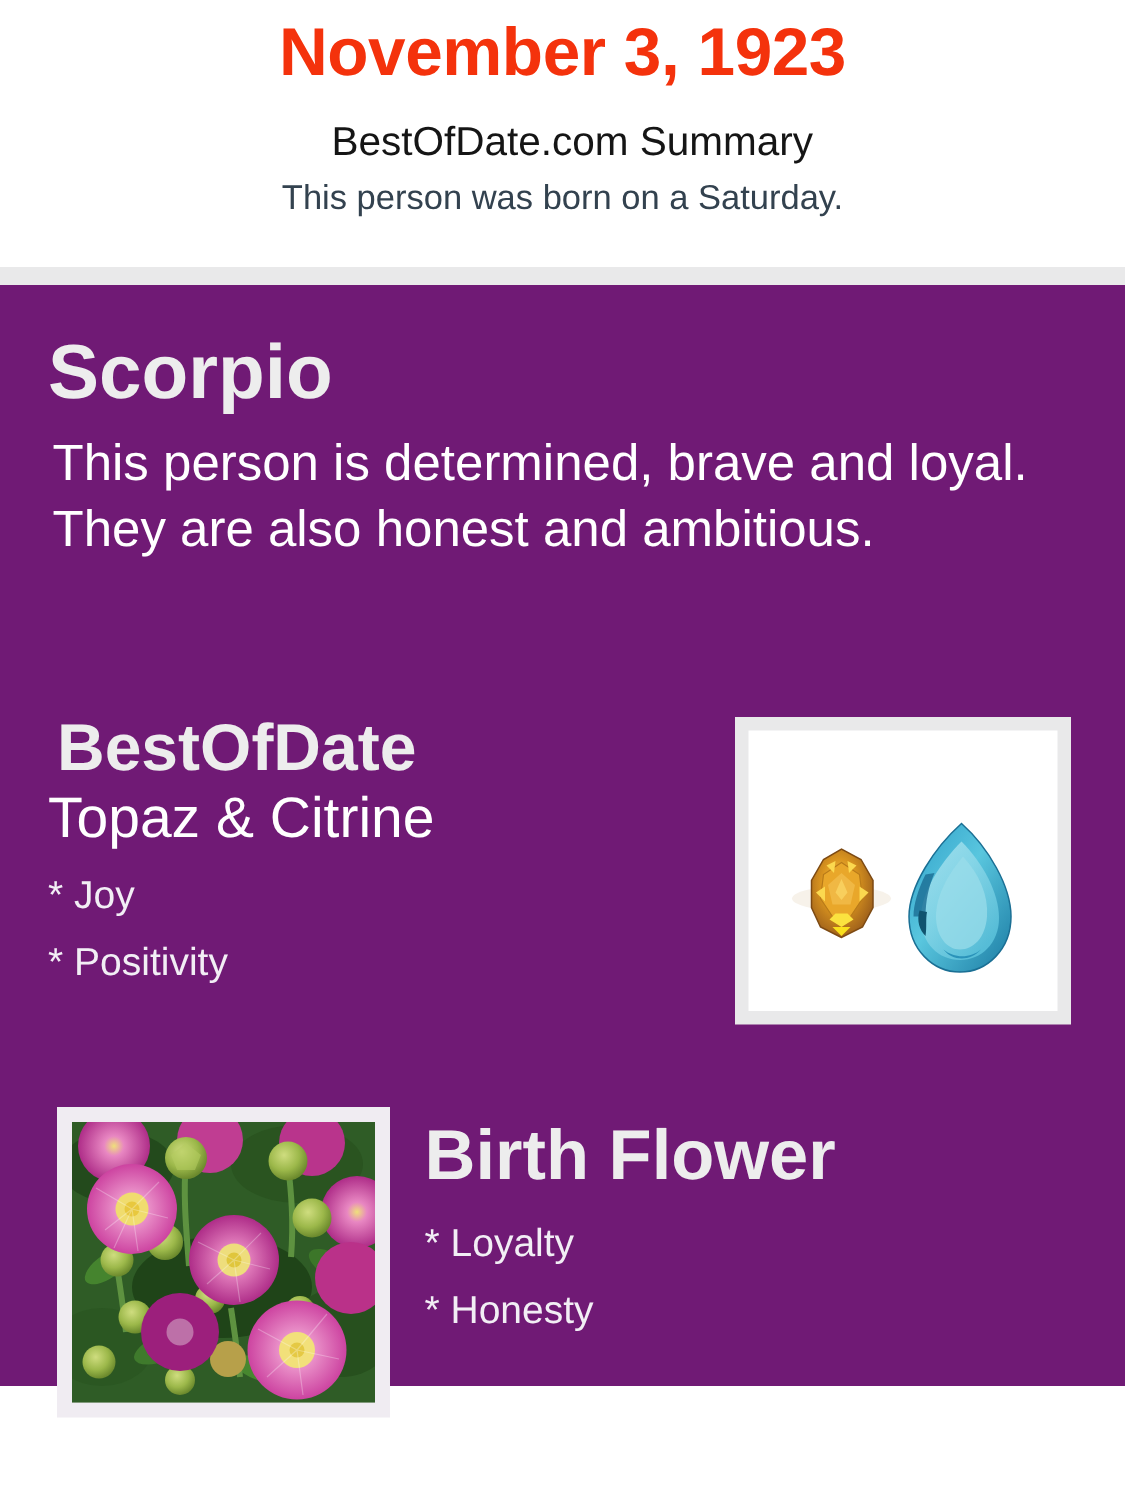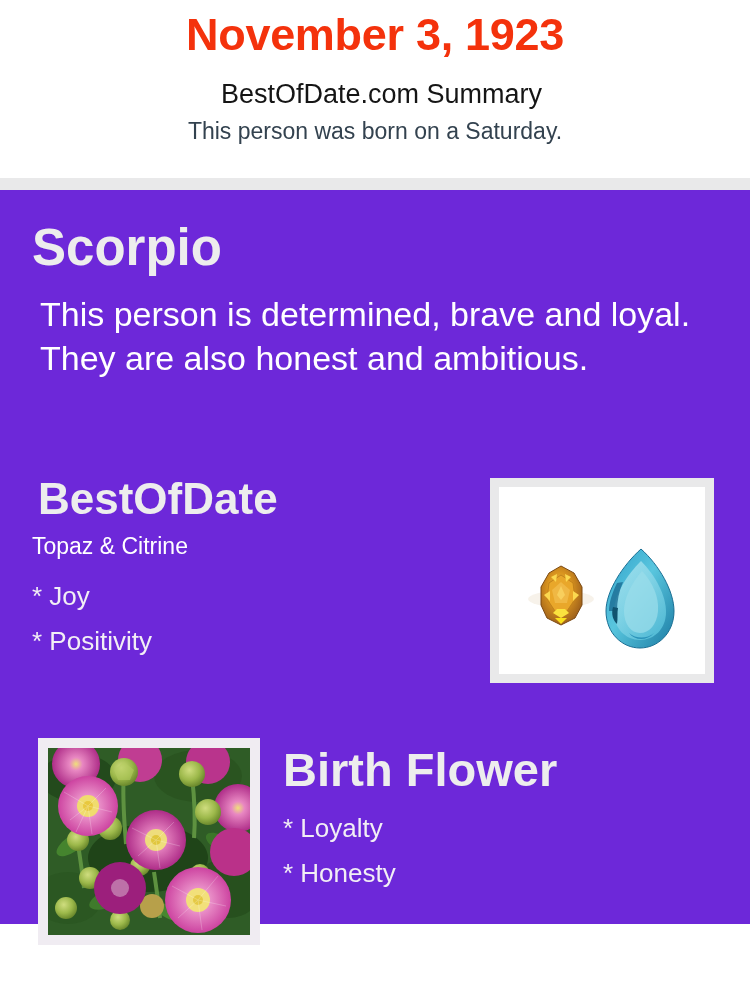--- a/index.html
+++ b/index.html
@@ -61,39 +61,39 @@
     height: 12px;
     background: #e9e9ea;
   }
 
   
   #body-panel {
     position: absolute;
     left: 0; top: 190px;
     width: 750px;
     height: 734px;
-    background: #6d28d9;
+    background: #701a75;
     text-decoration: underline;
   }
 
   
   #zodiac-block {
     position: absolute;
     left: 32px; top: 28px;
     width: 680px;
   }
   #zodiac-name {
     margin: 0;
     font-size: 51px;
     font-weight: bold;
     line-height: 60px;
     color: #ededed;
   }
   #zodiac-desc {
-    margin: 8px;
+    margin: 3px;
     padding-top: 6px;
     font-size: 34px;
     font-weight: normal;
     line-height: 44px;
     color: #ffffff;
     max-width: 660px;
   }
 
   
   #birthstone-block {
@@ -103,21 +103,21 @@
   }
   #birthstone-heading {
     margin: 0 0 0 6px;
     font-size: 44px;
     font-weight: bold;
     line-height: 52px;
     color: #ededed;
   }
   #birthstone-name {
     margin: 0;
-    font-size: 23px;
+    font-size: 38px;
     font-weight: normal;
     line-height: 43px;
     color: #ffffff;
   }
   .trait-list {
     list-style: none;
     margin: 6px 0 0 0;
     padding: 0;
   }
   .trait-list li {

